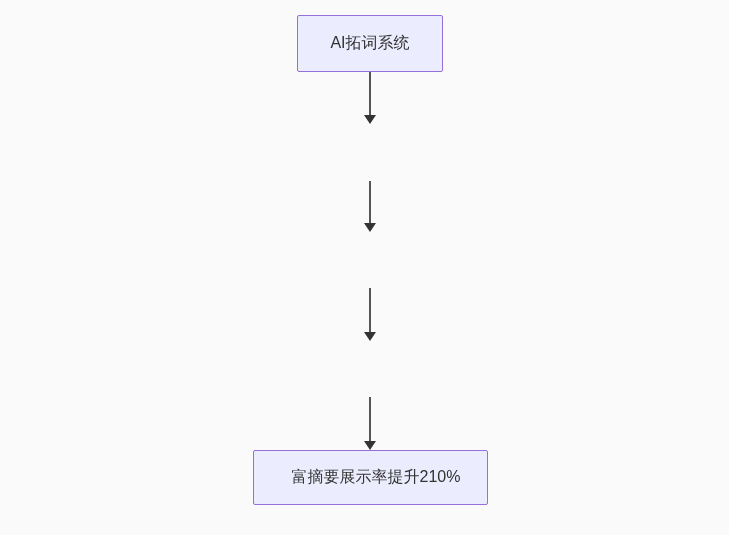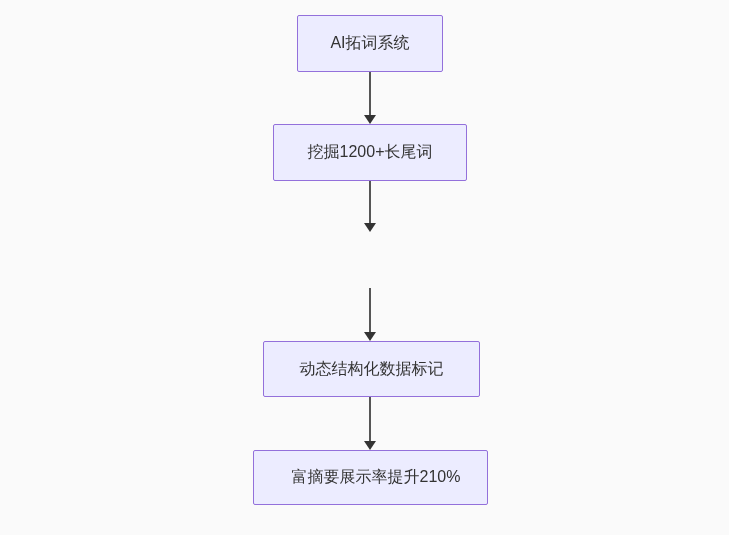--- a/index.html
+++ b/index.html
@@ -62,34 +62,28 @@
 
 <div class="canvas">
 
   <div class="node" id="node-a">
     <span>AI拓词系统</span>
   </div>
 
   <div class="edge-line" id="edge-ab"></div>
   <div class="arrowhead" id="head-ab"></div>
 
-  <div class="node" id="node-b">
-    <span>挖掘1200+长尾词</span>
-  </div>
 
   <div class="edge-line" id="edge-bc"></div>
   <div class="arrowhead" id="head-bc"></div>
 
 
   <div class="edge-line" id="edge-cd"></div>
   <div class="arrowhead" id="head-cd"></div>
 
-  <div class="node" id="node-d">
-    <span>动态结构化数据标记</span>
-  </div>
 
   <div class="edge-line" id="edge-de"></div>
   <div class="arrowhead" id="head-de"></div>
 
   <div class="node" id="node-e">
     <span>富摘要展示率提升210%</span>
   </div>
 
 </div>
 

